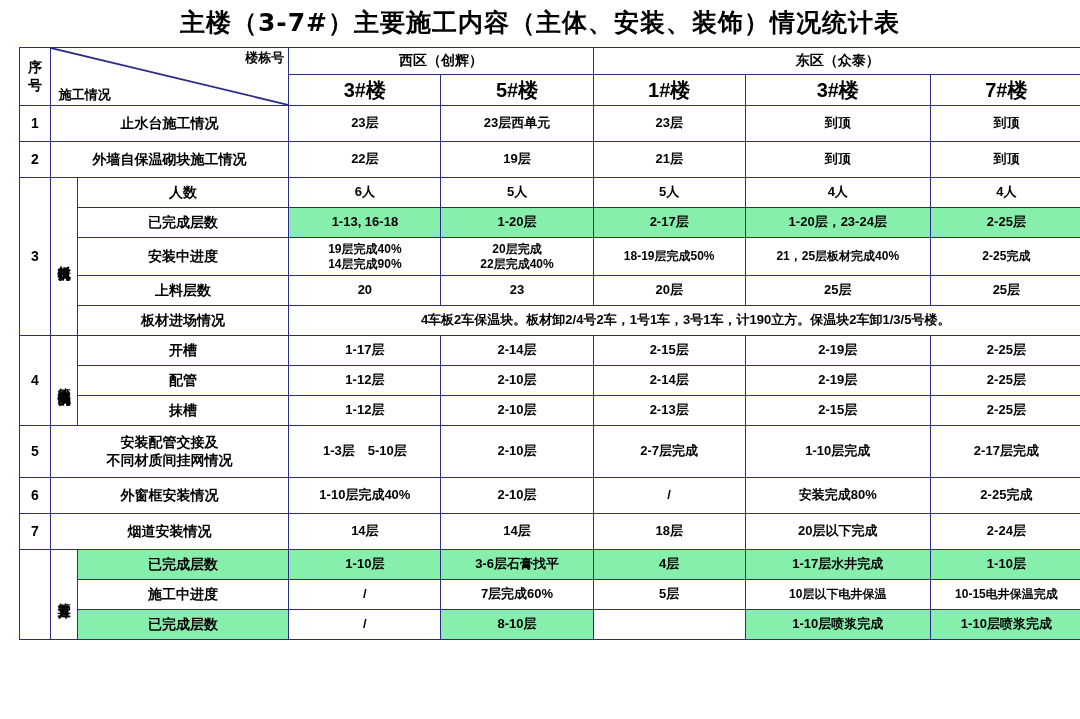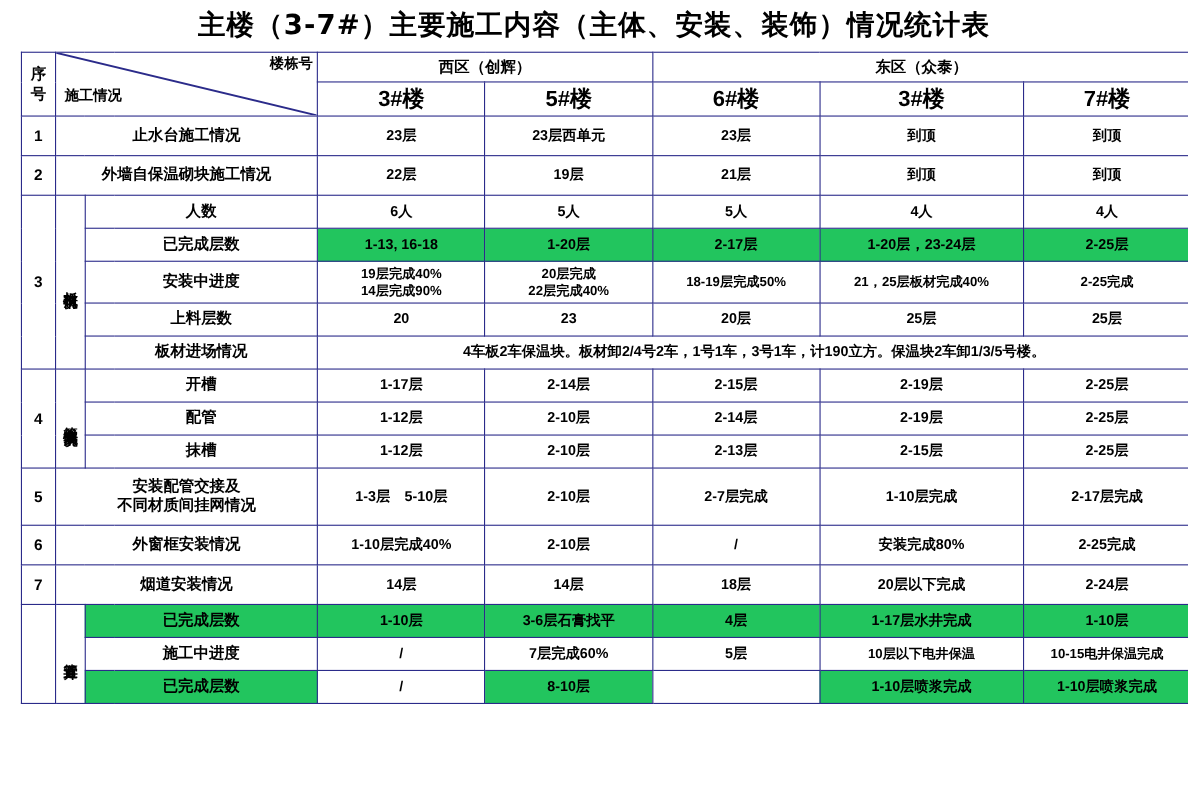--- a/index.html
+++ b/index.html
@@ -66,21 +66,21 @@
   .corner .lbl-top {
     position: absolute;
     right: 4px;
     top: 2px;
     font-size: 13px;
     font-weight: bold;
   }
   .corner .lbl-bot {
     position: absolute;
     left: 8px;
-    bottom: 10px;
+    bottom: 2px;
     font-size: 13px;
     font-weight: bold;
   }
   .seq {
     width: 30px;
     font-size: 14px;
   }
   .vert {
     writing-mode: vertical-rl;
     text-orientation: upright;
@@ -91,21 +91,21 @@
     line-height: 1.05;
   }
   .item {
     font-size: 14px;
     font-family: Liberation Serif, serif;
   }
   .cell {
     font-size: 13px;
   }
   .hl {
-    background: #22c55e;
+    background: #86efac;
   }
   .small {
     font-size: 12px;
   }
   .note {
     font-size: 13px;
   }
   .row-h1 { height: 36px; }
   .row-h2 { height: 30px; }
   .row-h3 { height: 38px; padding-left: 16px; }
@@ -140,21 +140,21 @@
           <span class="lbl-top">楼栋号</span>
           <span class="lbl-bot">施工情况</span>
         </td>
         <td colspan="2" class="hdr-zone">西区（创辉）</td>
         <td colspan="3" class="hdr-zone">东区（众泰）</td>
       </tr>
 
       <tr>
         <td class="hdr-bldg">3#楼</td>
         <td class="hdr-bldg">5#楼</td>
-        <td class="hdr-bldg">6#楼</td>
+        <td class="hdr-bldg">1#楼</td>
         <td class="hdr-bldg">3#楼</td>
         <td class="hdr-bldg">7#楼</td>
       </tr>
 
       <tr class="row-h1">
         <td class="seq">1</td>
         <td colspan="3" class="item">止水台施工情况</td>
         <td class="cell">23层</td>
         <td class="cell">23层西单元</td>
         <td class="cell">23层</td>

